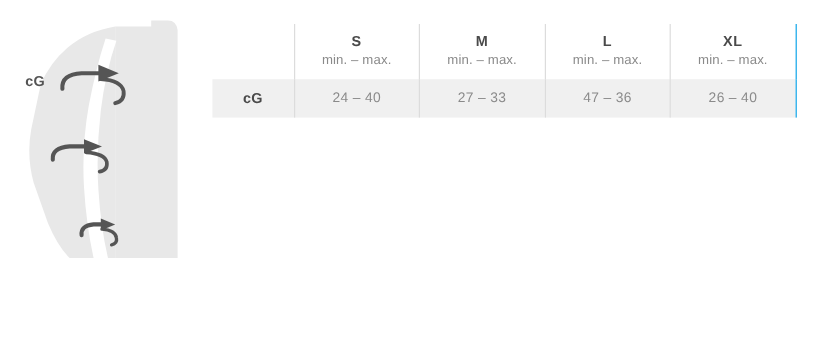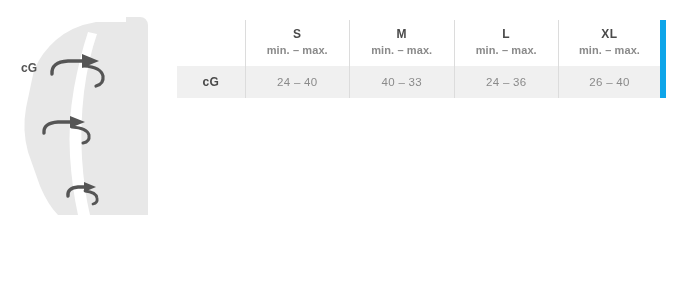--- a/index.html
+++ b/index.html
@@ -66,35 +66,35 @@
   thead th {
     height: 46px;
     padding-bottom: 2px;
   }
   thead th.sep,
   tbody td.sep {
     border-left: 1px solid #dcdcdc;
   }
   thead th.endsep,
   tbody td.endsep {
-    border-right: 6px solid #0ea5e9;
+    border-right: 1px solid #0ea5e9;
   }
 
   .size-letter {
     display: block;
     font-size: 12px;
     font-weight: bold;
     color: #4a4a4a;
     letter-spacing: 0.6px;
     line-height: 1.25;
   }
   .minmax {
     display: block;
     font-size: 11px;
-    font-weight: bold;
+    font-weight: normal;
     color: #8a8a8a;
     letter-spacing: 0.1px;
     line-height: 1.5;
   }
 
   tbody tr {
     background: #f0f0f0;
   }
   tbody td {
     height: 32px;
@@ -214,18 +214,18 @@
         <span class="minmax">min. – max.</span>
       </th>
     </tr>
   </thead>
 
   <tbody>
     <tr>
       <td class="row-label">cG</td>
 
       <td class="sep">24 – 40</td>
-      <td class="sep">40 – 33</td>
-      <td class="sep">24 – 36</td>
+      <td class="sep">27 – 33</td>
+      <td class="sep">47 – 36</td>
       <td class="sep endsep">26 – 40</td>
     </tr>
   </tbody>
 </table>
 
 </body></html>

